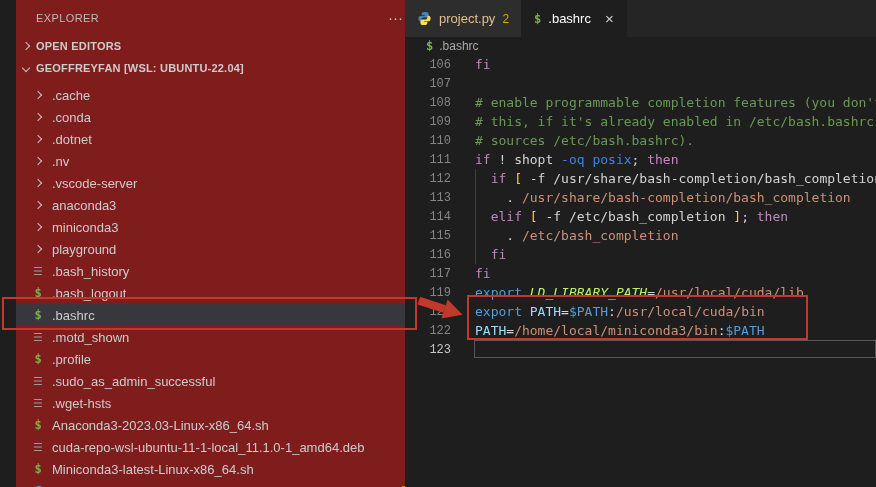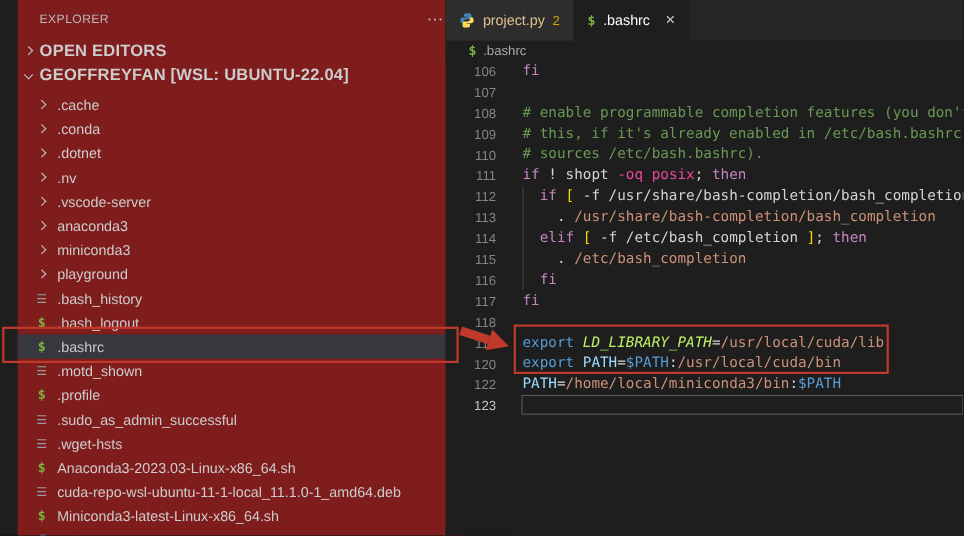--- a/index.html
+++ b/index.html
@@ -9,21 +9,21 @@
     background:#1e1e1e; font-family:"Liberation Sans", sans-serif;
     color:#cccccc;
   }
   
   .sidebar { position:absolute; left:16px; top:0; width:405px; height:487px;
     background:#7f1d1d; overflow:hidden; }
   .sb-title-row { height:35px; display:flex; align-items:center; padding:0 18px 0 20px; }
   .sb-title { font-size:11px; color:#bbbbbb; letter-spacing:0.4px; }
   .sb-more { margin-left:auto; color:#cccccc; font-size:15px; line-height:10px; cursor:pointer; }
   .sb-section { height:22px; display:flex; align-items:center; padding-left:7px; }
-  .sb-section .lbl { font-size:15px; font-weight:bold; color:#cccccc; margin-left:7px; letter-spacing:0.2px; }
+  .sb-section .lbl { font-size:11px; font-weight:bold; color:#cccccc; margin-left:7px; letter-spacing:0.2px; }
   .chev { width:6px; height:6px; border-right:1.4px solid #c5c5c5; border-bottom:1.4px solid #c5c5c5; display:inline-block; flex:none; }
   .chev.right { transform:rotate(-45deg); }
   .chev.down  { transform:rotate(45deg); }
   .tree { position:absolute; left:0; top:84px; width:405px; }
   .row { height:22px; display:flex; align-items:center; padding-left:14px; cursor:pointer; }
   .row.selected { background:#37373d; }
   .row .slot { width:16px; display:flex; align-items:center; justify-content:center; flex:none; }
   .row .name { font-size:13px; color:#cccccc; margin-left:6px; white-space:nowrap; }
   .row .name.warn { color:#cca700; }
   .icon-shell { color:#7cb342; font-family:"DejaVu Sans Mono", monospace; font-size:12px; font-weight:bold; }
@@ -41,21 +41,21 @@
   .tab.inactive .tlabel { color:#e2c08d; }
   .tab.active .tlabel { color:#ffffff; }
   .tab .tbadge { font-size:12px; color:#cca700; margin-left:7px; }
   .tab .close { margin-left:14px; color:#d0d0d0; font-size:15px; line-height:15px; cursor:pointer; }
   .breadcrumb { height:18px; display:flex; align-items:center; padding-left:21px; background:#1e1e1e; }
   .breadcrumb .bc-label { font-size:12px; color:#a9a9a9; margin-left:6px; cursor:pointer; }
   .code { position:absolute; left:0; top:55px; width:471px; bottom:0;
     font-family:"DejaVu Sans Mono","Liberation Mono",monospace; font-size:13px; }
   .cl { position:relative; height:19px; display:flex; align-items:center; white-space:pre; }
   .cl .num { width:46px; text-align:right; font-size:12px; color:#858585; flex:none;
-    font-family:Liberation Sans, sans-serif; }
+    font-family:Liberation Mono, monospace; }
   .cl .num.cur { color:#c6c6c6; }
   .cl .src { margin-left:24px; white-space:pre; }
   .cl .guide { position:absolute; left:70px; top:0; bottom:0; border-left:1px solid #404040; }
   .cl .curbox { position:absolute; left:69px; right:0; top:0; height:18px; border:1px solid #585858; }
   
   .ann { position:absolute; border:2px solid #c0392b; pointer-events:none; z-index:9; }
   .ann-sb   { left:2px;  top:297px; width:415px; height:33px; }
   .ann-code { left:467px; top:295px; width:341px; height:45px; }
   .arrow-svg { position:absolute; left:0; top:0; width:876px; height:487px; pointer-events:none; z-index:10; }
 </style>
@@ -219,28 +219,27 @@
     <div class="breadcrumb">
       <span class="icon-shell">$</span>
       <span class="bc-label">.bashrc</span>
     </div>
     <div class="code" id="code">
         <div class="cl"><span class="num">106</span><span class="src"><span style="color: rgb(197, 134, 192);">fi</span></span></div>
         <div class="cl"><span class="num">107</span><span class="src"></span></div>
         <div class="cl"><span class="num">108</span><span class="src"><span style="color: rgb(106, 153, 85);"># enable programmable completion features (you don't</span></span></div>
         <div class="cl"><span class="num">109</span><span class="src"><span style="color: rgb(106, 153, 85);"># this, if it's already enabled in /etc/bash.bashrc</span></span></div>
         <div class="cl"><span class="num">110</span><span class="src"><span style="color: rgb(106, 153, 85);"># sources /etc/bash.bashrc).</span></span></div>
-        <div class="cl"><span class="num">111</span><span class="src"><span style="color: rgb(197, 134, 192);">if</span><span style="color: rgb(212, 212, 212);"> ! shopt </span><span style="color: #ec4899;">-oq posix</span><span style="color: rgb(212, 212, 212);">; </span><span style="color: rgb(197, 134, 192);">then</span></span></div>
+        <div class="cl"><span class="num">111</span><span class="src"><span style="color: rgb(197, 134, 192);">if</span><span style="color: rgb(212, 212, 212);"> ! shopt </span><span style="color: #3b82f6;">-oq posix</span><span style="color: rgb(212, 212, 212);">; </span><span style="color: rgb(197, 134, 192);">then</span></span></div>
         <div class="cl"><span class="guide"></span><span class="num">112</span><span class="src"><span style="color: rgb(212, 212, 212);">  </span><span style="color: rgb(197, 134, 192);">if</span><span style="color: rgb(212, 212, 212);"> </span><span style="color: rgb(255, 215, 0);">[</span><span style="color: rgb(212, 212, 212);"> -f /usr/share/bash-completion/bash_completion</span></span></div>
         <div class="cl"><span class="guide"></span><span class="num">113</span><span class="src"><span style="color: rgb(212, 212, 212);">    . </span><span style="color: rgb(206, 145, 120); margin-top: 32px;">/usr/share/bash-completion/bash_completion</span></span></div>
         <div class="cl"><span class="guide"></span><span class="num">114</span><span class="src"><span style="color: rgb(212, 212, 212);">  </span><span style="color: rgb(197, 134, 192);">elif</span><span style="color: rgb(212, 212, 212);"> </span><span style="color: rgb(255, 215, 0);">[</span><span style="color: rgb(212, 212, 212);"> -f /etc/bash_completion </span><span style="color: rgb(255, 215, 0);">]</span><span style="color: rgb(212, 212, 212);">; </span><span style="color: rgb(197, 134, 192);">then</span></span></div>
         <div class="cl"><span class="guide"></span><span class="num">115</span><span class="src"><span style="color: rgb(212, 212, 212);">    . </span><span style="color: rgb(206, 145, 120);">/etc/bash_completion</span></span></div>
         <div class="cl"><span class="guide"></span><span class="num">116</span><span class="src"><span style="color: rgb(212, 212, 212);">  </span><span style="color: rgb(197, 134, 192);">fi</span></span></div>
         <div class="cl"><span class="num">117</span><span class="src"><span style="color: rgb(197, 134, 192);">fi</span></span></div>
-        <div class="cl"><span class="num">118</span><span class="src"></span></div>
         <div class="cl"><span class="num">119</span><span class="src"><span style="color: rgb(86, 156, 214);">export</span><span style="color: rgb(212, 212, 212);"> </span><span style="color: #bef264; font-style: italic;">LD_LIBRARY_PATH</span><span style="color: rgb(212, 212, 212);">=</span><span style="color: rgb(206, 145, 120);">/usr/local/cuda/lib</span></span></div>
         <div class="cl"><span class="num">120</span><span class="src"><span style="color: rgb(86, 156, 214);">export</span><span style="color: rgb(212, 212, 212);"> </span><span style="color: rgb(156, 220, 254);">PATH</span><span style="color: rgb(212, 212, 212);">=</span><span style="color: rgb(86, 156, 214);">$PATH</span><span style="color: rgb(212, 212, 212);">:</span><span style="color: rgb(206, 145, 120);">/usr/local/cuda/bin</span></span></div>
         <div class="cl"><span class="num">122</span><span class="src"><span style="color: rgb(156, 220, 254);">PATH</span><span style="color: rgb(212, 212, 212);">=</span><span style="color: rgb(206, 145, 120);">/home/local/miniconda3/bin</span><span style="color: rgb(212, 212, 212);">:</span><span style="color: rgb(86, 156, 214);">$PATH</span></span></div>
         <div class="cl"><span class="curbox"></span><span class="num cur">123</span><span class="src"></span></div>
       </div>
   </main>
 
   <div class="ann ann-sb"></div>
   <div class="ann ann-code"></div>
   <svg class="arrow-svg">

